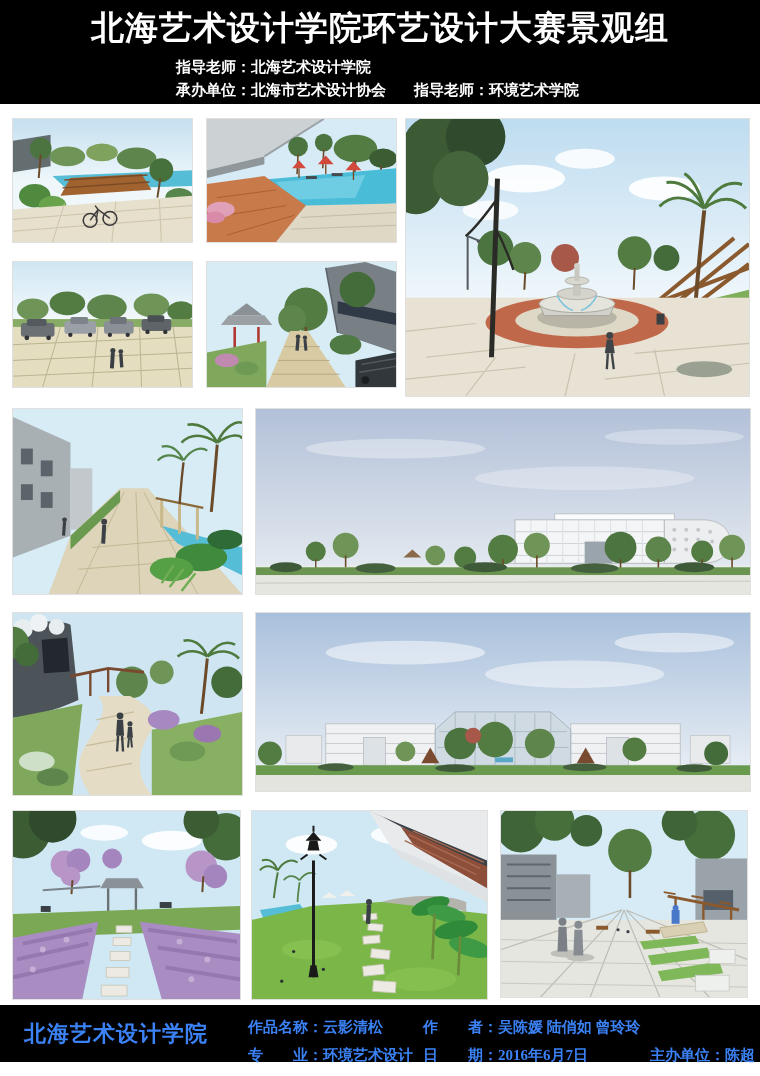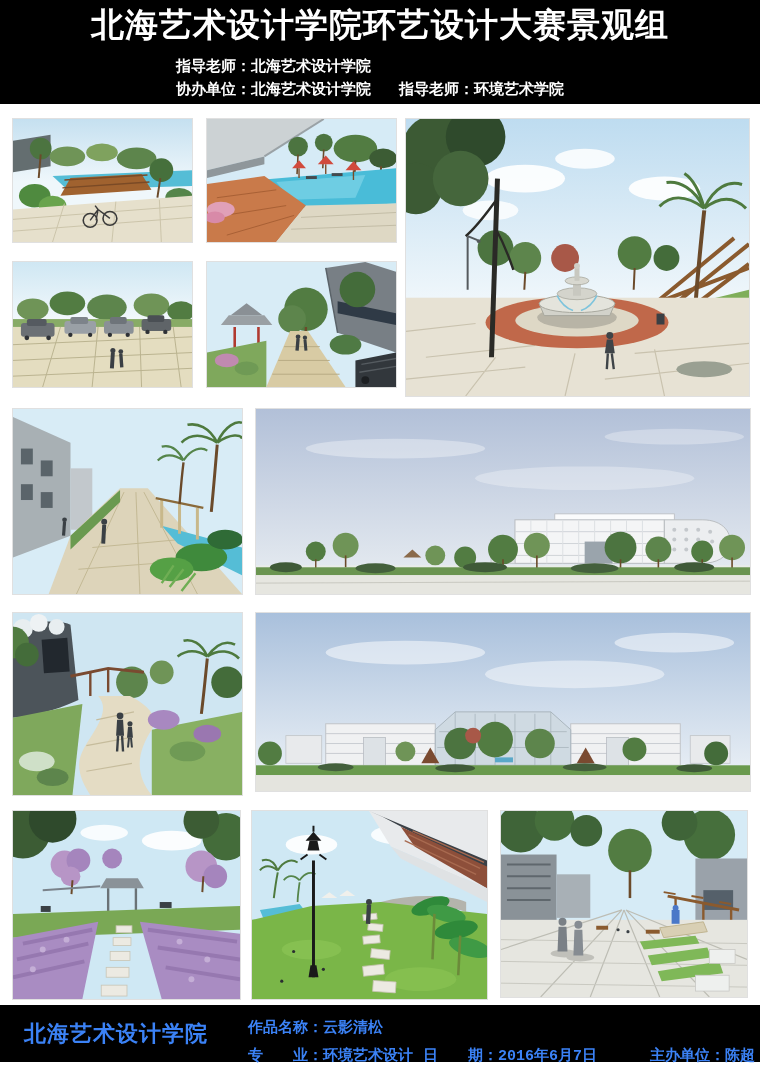--- a/index.html
+++ b/index.html
@@ -1,17 +1,17 @@
 <!DOCTYPE html>
 <html><head>
 <meta charset="utf-8">
 <style>
   html,body{margin:0;padding:0;background:#ffffff;}
   .board{position:relative;width:760px;height:1076px;background:#ffffff;overflow:hidden;
-         font-family:Liberation Mono, monospace;}
+         font-family:Liberation Serif, serif;}
   
   .header{position:absolute;left:0;top:0;width:760px;height:104px;background:#000;color:#fff;}
   .title{position:absolute;left:0;top:7px;width:100%;margin:0;text-align:center;
          font-size:33px;font-weight:700;letter-spacing:1px;line-height:42px;white-space:nowrap;}
   .orgs{position:absolute;left:176px;top:56px;font-size:15px;font-weight:700;line-height:23px;color:#fff;}
   .org-line{white-space:nowrap;}
   .org-line .org-sep{display:inline-block;width:28px;}
   
   figure.shot{position:absolute;margin:0;padding:0;background:#fff;border:1px solid #e0e0e0;
               box-sizing:border-box;overflow:hidden;}
@@ -44,21 +44,21 @@
 
 <div class="board">
 
   <header class="header">
     <h1 class="title">北海艺术设计学院环艺设计大赛景观组</h1>
     <div class="orgs">
       <div class="org-line">
         <span>指导老师：北海艺术设计学院</span>
       </div>
       <div class="org-line">
-        <span>协办单位：北海艺术设计学院</span><span class="org-sep"></span><span>指导老师：环境艺术学院</span>
+        <span>承办单位：北海市艺术设计协会</span><span class="org-sep"></span><span>指导老师：环境艺术学院</span>
       </div>
     </div>
   </header>
 
   <figure class="shot" id="f1" aria-label="滨水木桥与自行车景观效果图">
     <svg viewBox="0 0 181 125" preserveAspectRatio="none">
       <defs>
           <linearGradient id="g1" x1="0" y1="0" x2="0" y2="1">
         <stop offset="0" stop-color="#c5e0f0"></stop>
             <stop offset="1" stop-color="#eff7fb"></stop>
@@ -529,17 +529,18 @@
       <path d="M74 120 L82 120 L83 146 L73 146 Z" fill="#868c92"></path>
       <circle cx="118" cy="120" r="1.6" fill="#3a4045"></circle>
         <circle cx="128" cy="122" r="1.6" fill="#3a4045"></circle>
     </svg>
   </figure>
 
   <footer class="footer">
     <div class="school">北海艺术设计学院</div>
     <div class="meta m-work">作品名称：云影清松</div>
     <div class="meta m-major">专　　业：环境艺术设计</div>
+    <div class="meta m-author">作　　者：吴陈媛 陆俏如 曾玲玲</div>
     <div class="meta m-date">日　　期：2016年6月7日</div>
     <div class="meta m-advisor">主办单位：陈超</div>
   </footer>
 
 </div>
 
 </body></html>

